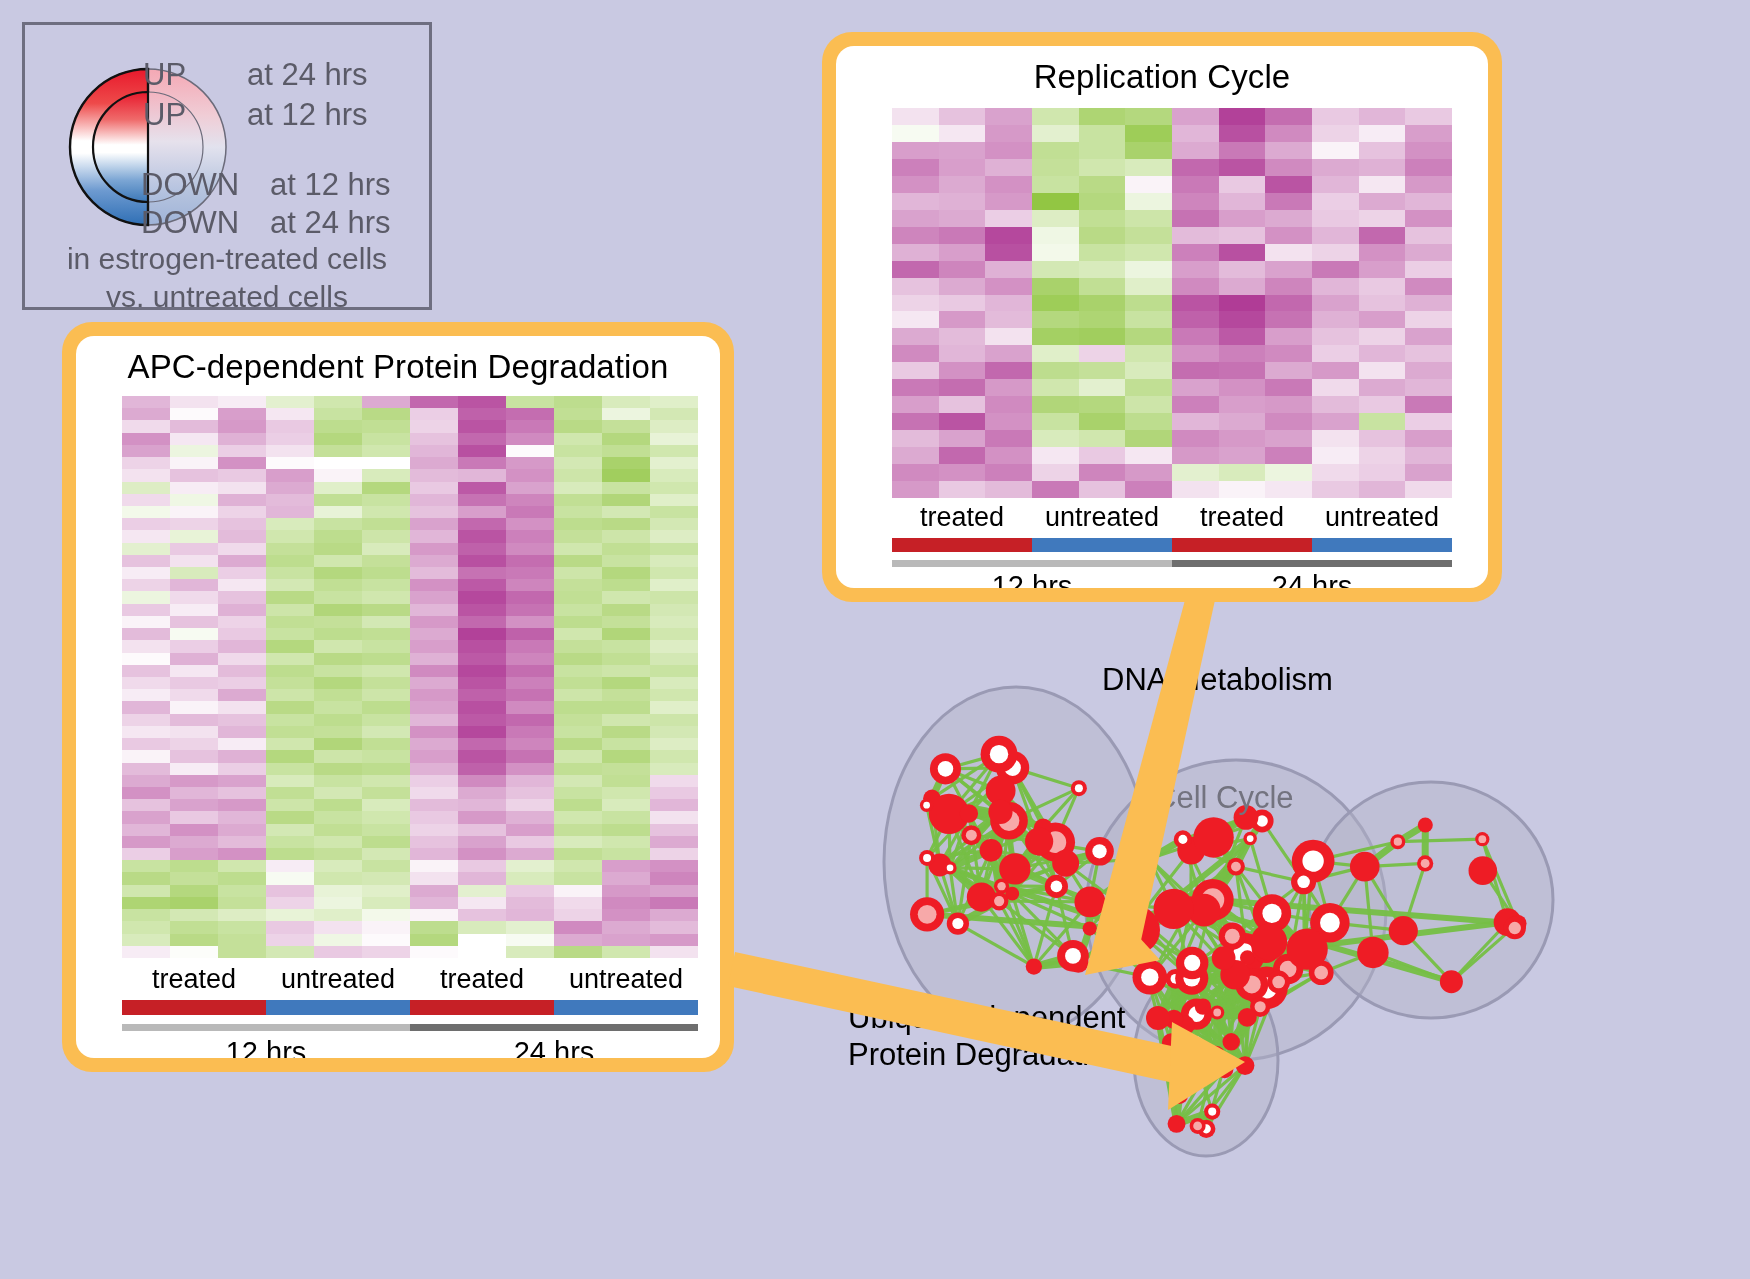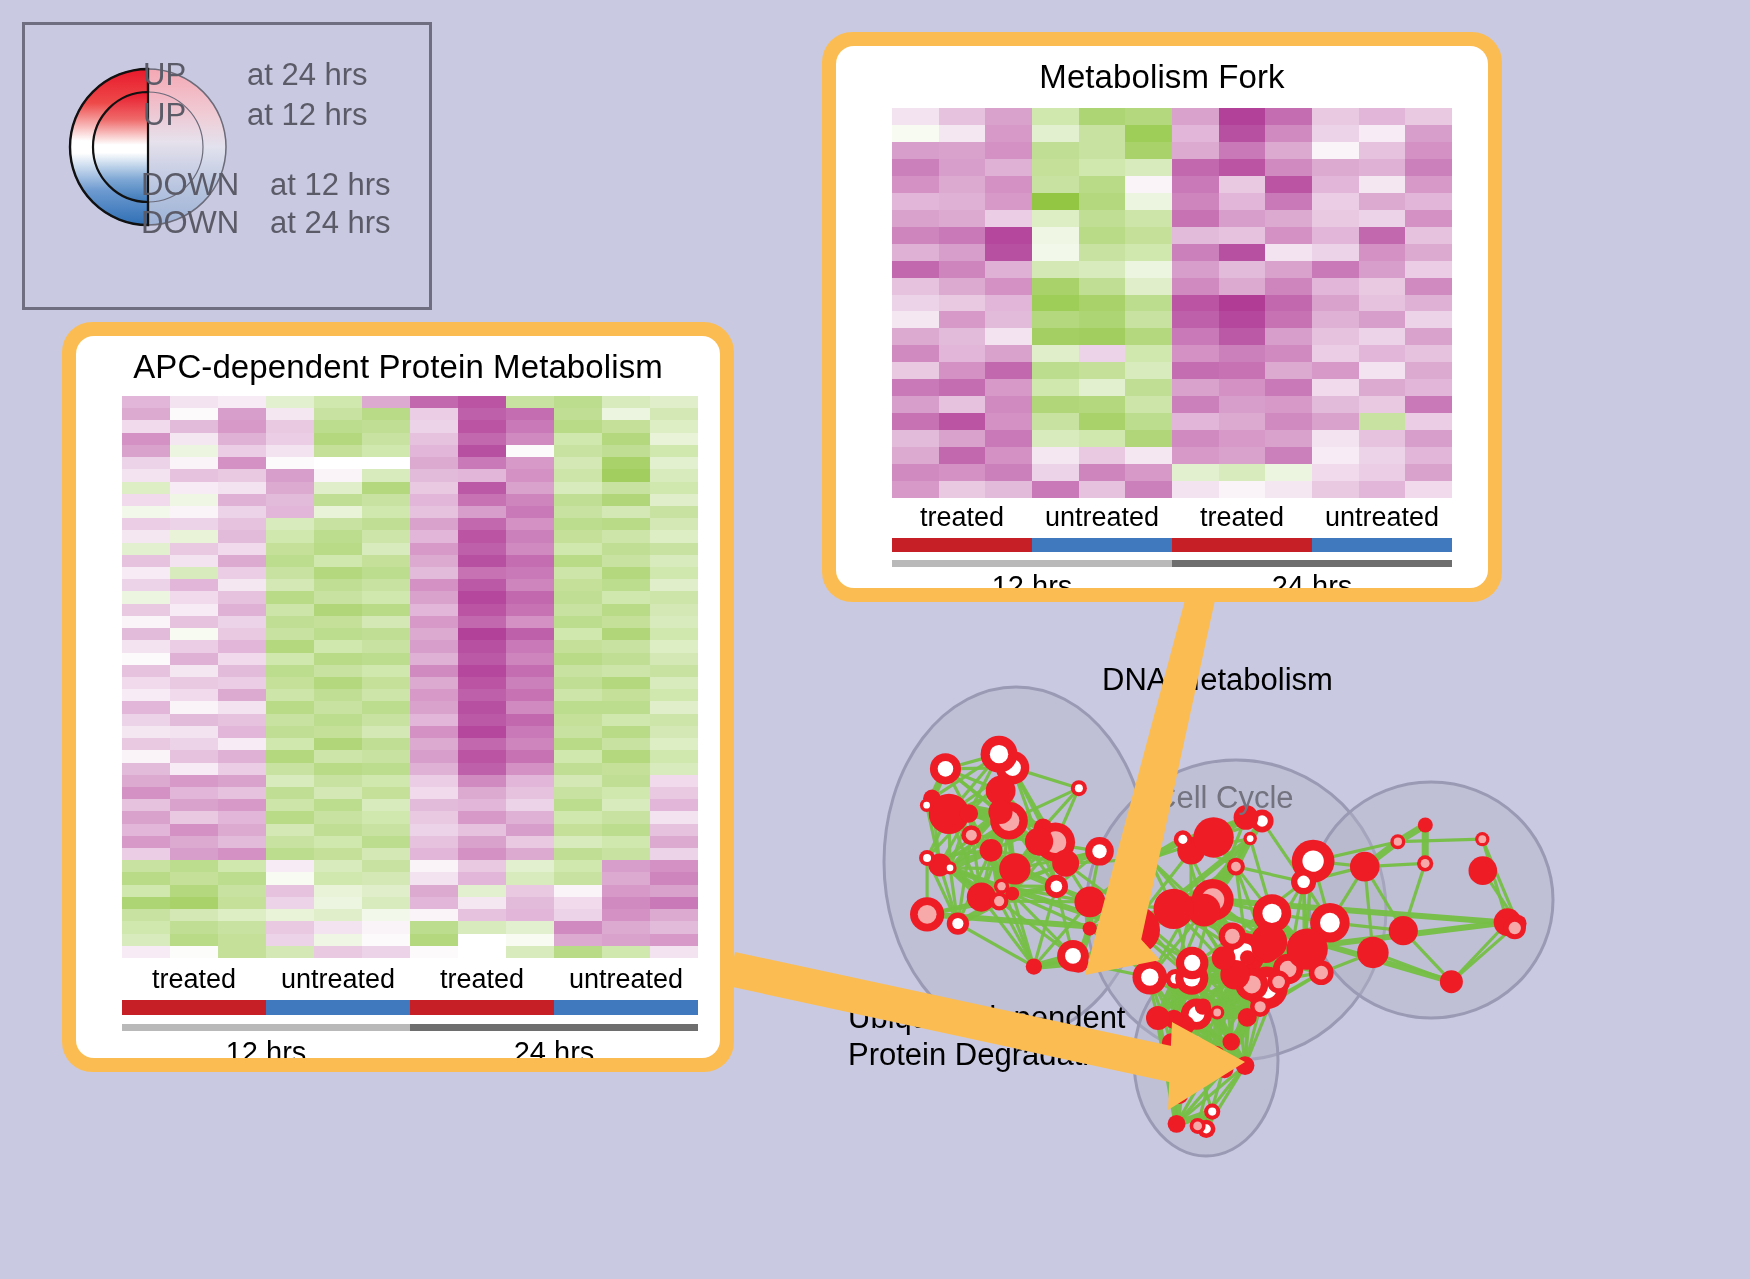--- a/index.html
+++ b/index.html
@@ -130,26 +130,30 @@
 
     <div class="wheel-txt" style="left:118px;top:72px;">UP</div>
     <div class="wheel-txt hrs" style="left:222px;top:72px;">at 12 hrs</div>
 
     <div class="wheel-txt" style="left:116px;top:142px;">DOWN</div>
     <div class="wheel-txt hrs" style="left:245px;top:142px;">at 12 hrs</div>
 
     <div class="wheel-txt" style="left:116px;top:180px;">DOWN</div>
     <div class="wheel-txt hrs" style="left:245px;top:180px;">at 24 hrs</div>
 
+    <div id="wheel-footer">
+      <div>in estrogen-treated cells</div>
+      <div>vs. untreated cells</div>
+    </div>
   </div>
 
 
   <div class="card" id="rf-card">
     <div class="card-inner">
-      <div class="card-title">Metabolism Fork</div>
+      <div class="card-title">Replication Cycle</div>
 
       <div class="hm-area" id="rf-hm-area" style="left:56px;top:62px;width:560px;height:390px;">
         <div class="hm" id="rf-hm" style="grid-template-columns: repeat(12, 1fr); grid-template-rows: repeat(23, 1fr);">
             <i style="background: rgb(243, 226, 239);"></i>
             <i style="background: rgb(230, 194, 222);"></i>
             <i style="background: rgb(217, 162, 205);"></i>
             <i style="background: rgb(208, 231, 174);"></i>
             <i style="background: rgb(174, 213, 115);"></i>
             <i style="background: rgb(180, 216, 126);"></i>
             <i style="background: rgb(217, 162, 205);"></i>
@@ -446,21 +450,21 @@
 
       <div class="hrs-row" style="left:56px;top:524px;width:560px;">
         <span>12 hrs</span>
         <span>24 hrs</span>
       </div>
     </div>
   </div>
 
   <div class="card" id="apc-card">
     <div class="card-inner">
-      <div class="card-title">APC-dependent Protein Metabolism</div>
+      <div class="card-title">APC-dependent Protein Degradation</div>
 
       <div class="hm-area" id="apc-hm-area" style="left:46px;top:60px;width:576px;height:562px;">
         <div class="hm" id="apc-hm" style="grid-template-columns: repeat(12, 1fr); grid-template-rows: repeat(46, 1fr);">
             <i style="background: rgb(225, 182, 216);"></i>
             <i style="background: rgb(243, 226, 239);"></i>
             <i style="background: rgb(247, 236, 245);"></i>
             <i style="background: rgb(227, 240, 207);"></i>
             <i style="background: rgb(208, 231, 174);"></i>
             <i style="background: rgb(220, 170, 209);"></i>
             <i style="background: rgb(194, 104, 174);"></i>

